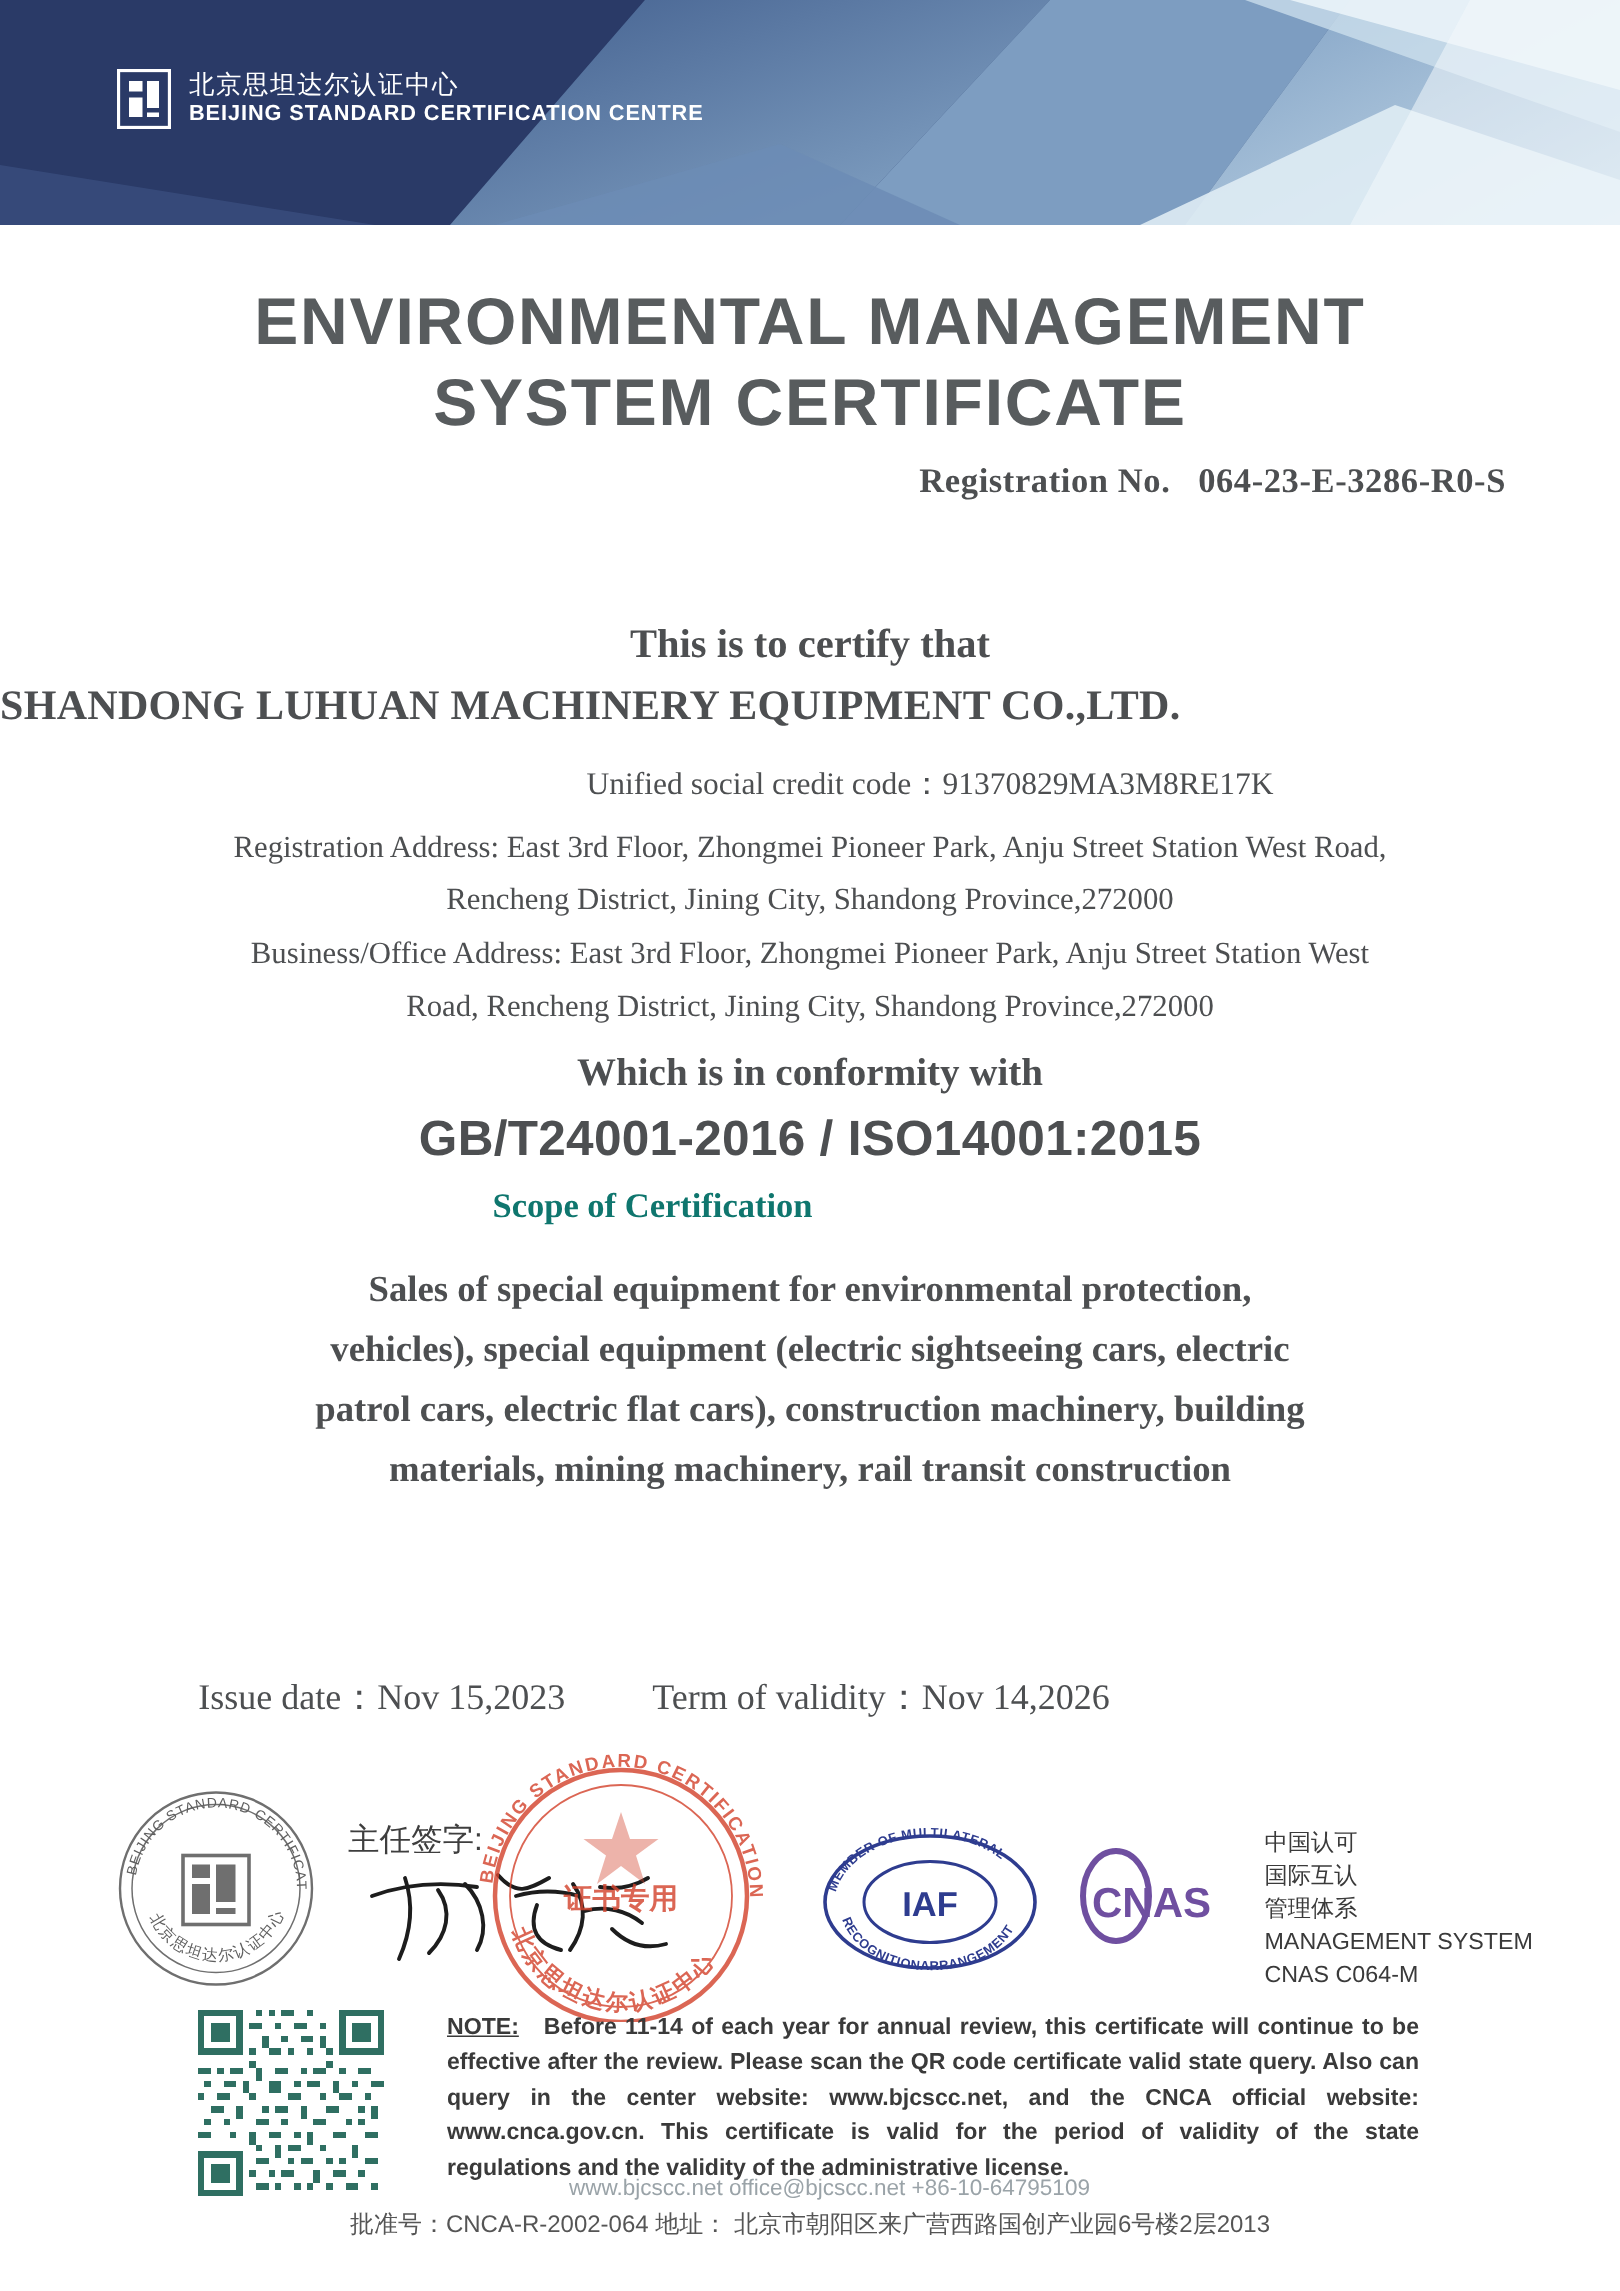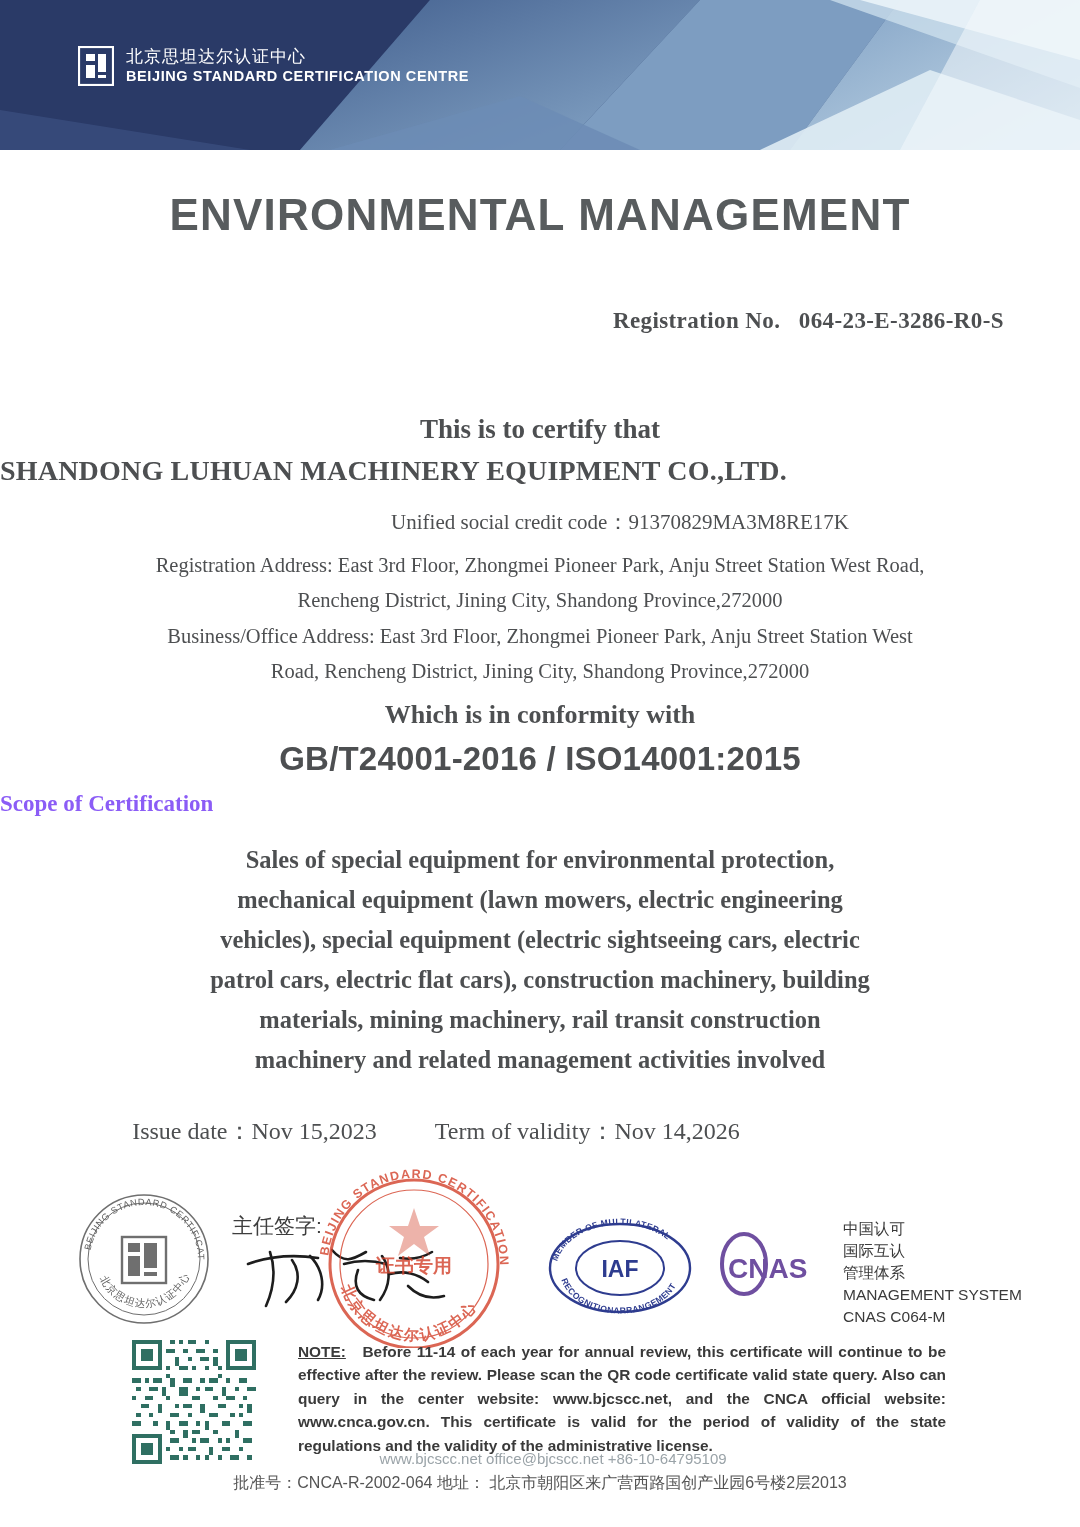--- a/index.html
+++ b/index.html
@@ -140,23 +140,24 @@
     font-family: "Liberation Sans", sans-serif;
     font-size: 33px;
     font-weight: bold;
     color: #4d4f51;
     letter-spacing: 0.2px;
   }
   .scope-title {
     position: absolute;
     top: 791px;
     width: 870px;
+    text-align: center;
     font-size: 23px;
     font-weight: bold;
-    color: #8b5cf6;
+    color: #0f766e;
   }
   .scope-body {
     position: absolute;
     top: 840px;
     left: 110px;
     width: 860px;
     text-align: center;
     font-size: 24.5px;
     font-weight: bold;
     color: #4d4f51;
@@ -319,20 +320,21 @@
     </div>
     <div>
       <div class="logo-text-cn">北京思坦达尔认证中心</div>
       <div class="logo-text-en">BEIJING STANDARD CERTIFICATION CENTRE</div>
     </div>
   </div>
 </div>
 
 <div class="cert-title">
   <div>ENVIRONMENTAL MANAGEMENT</div>
+  <div>SYSTEM CERTIFICATE</div>
 </div>
 
 <div class="reg-no">
   <span>Registration  No.</span>
   &nbsp;
   <span>064-23-E-3286-R0-S</span>
 </div>
 
 <div class="certify-line">This is to certify that</div>
 <div class="company">SHANDONG LUHUAN MACHINERY EQUIPMENT CO.,LTD.</div>
@@ -347,25 +349,23 @@
   <div>Business/Office Address: East 3rd Floor, Zhongmei Pioneer Park, Anju Street Station West</div>
   <div>Road, Rencheng District, Jining City, Shandong Province,272000</div>
 </div>
 
 <div class="conformity">Which is in conformity with</div>
 <div class="standards">GB/T24001-2016 / ISO14001:2015</div>
 <div class="scope-title">Scope of Certification</div>
 
 <div class="scope-body">
   <div>Sales of special equipment for environmental protection,</div>
-  <div>mechanical equipment (lawn mowers, electric engineering</div>
   <div>vehicles), special equipment (electric sightseeing cars, electric</div>
   <div>patrol cars, electric flat cars), construction machinery, building</div>
   <div>materials, mining machinery, rail transit construction</div>
-  <div>machinery and related management activities involved</div>
 </div>
 
 <div class="dates">
   <div>
     <span>Issue date：</span><span>Nov 15,2023</span>
   </div>
   <div>
     <span>Term of validity：</span><span>Nov 14,2026</span>
   </div>
 </div>

